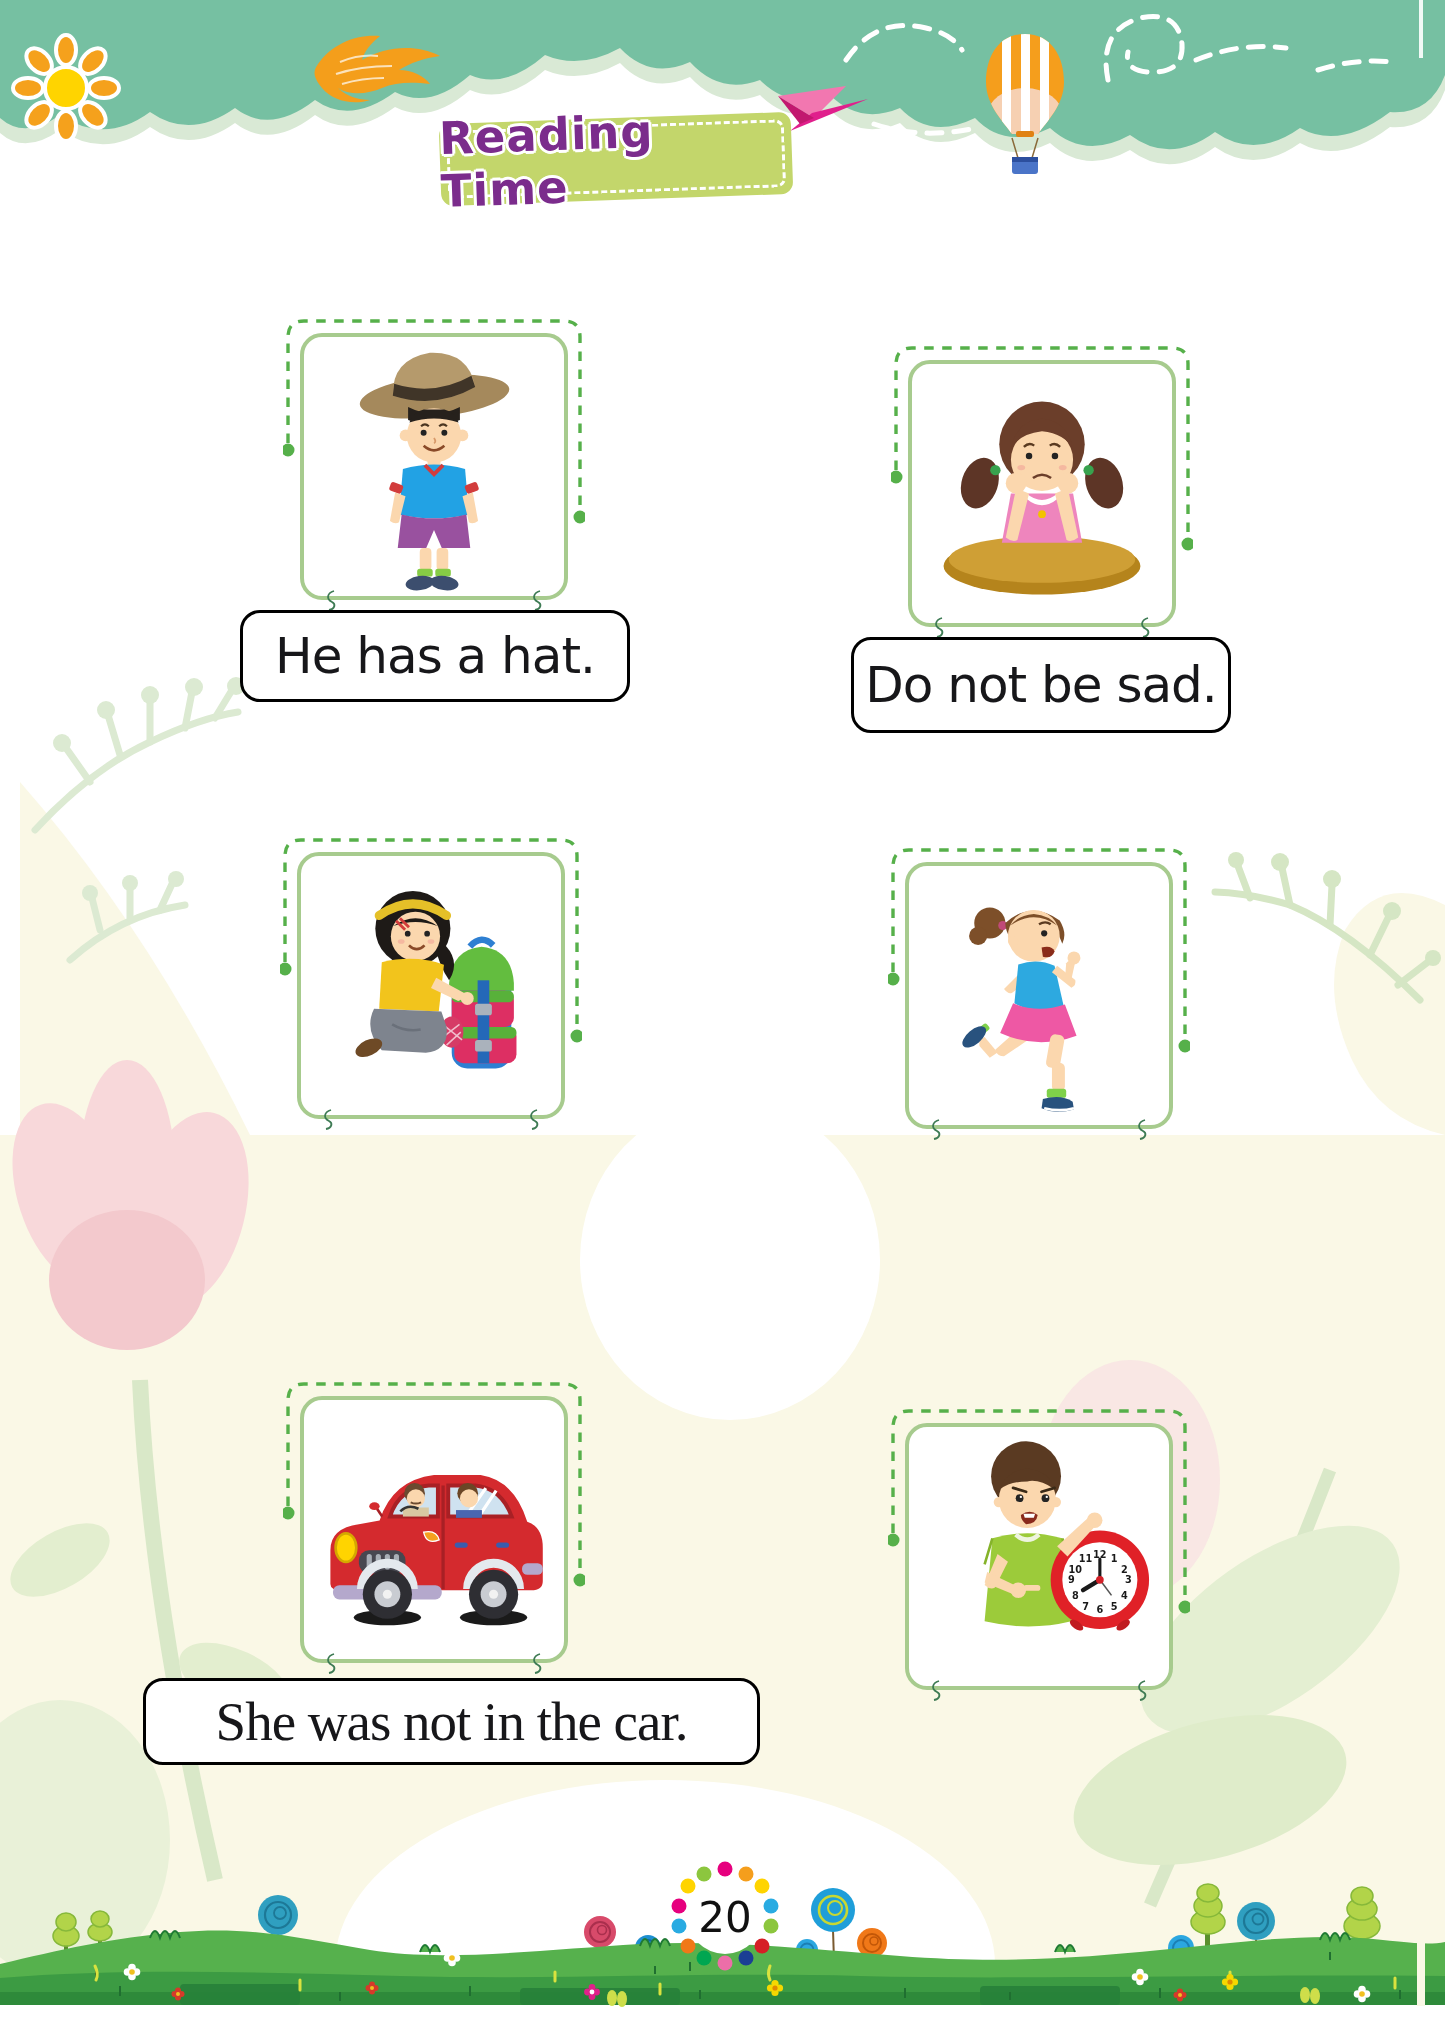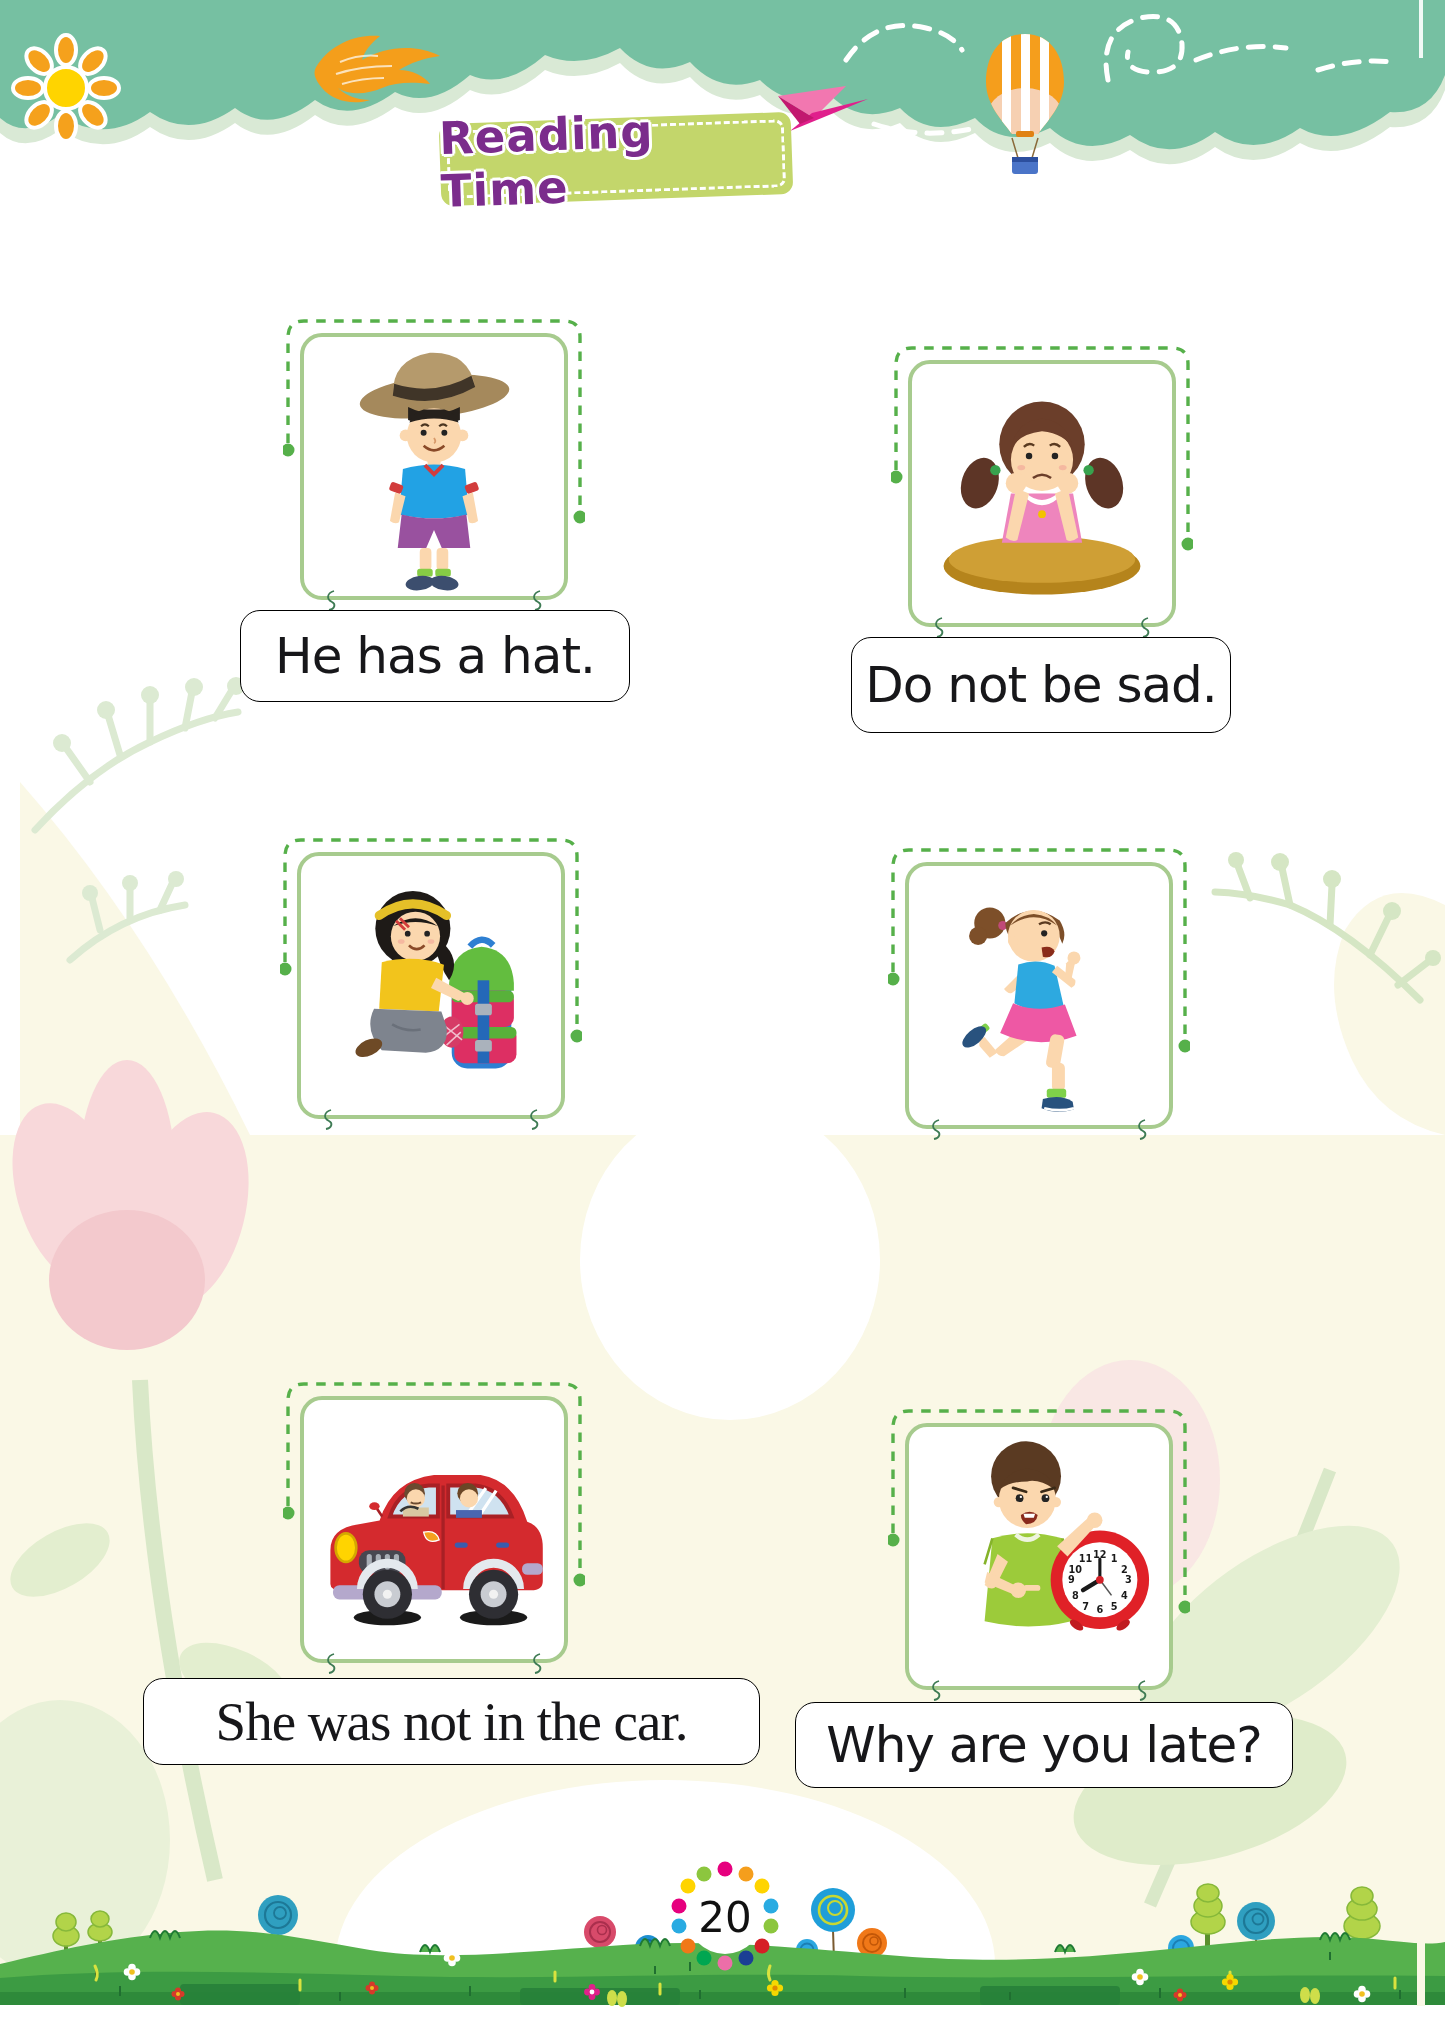--- a/index.html
+++ b/index.html
@@ -5,21 +5,21 @@
   html,body{margin:0;padding:0;background:#888;}
   .page{position:relative;width:1445px;height:2032px;background:#ffffff;overflow:hidden;
         font-family:"DejaVu Sans",sans-serif;}
   .abs{position:absolute;}
   svg{display:block;}
   
   .imgbox{position:absolute;background:#fff;border:4px solid #a7cb8e;border-radius:22px;box-sizing:border-box;}
   .dashframe{position:absolute;pointer-events:none;}
   .hook{position:absolute;}
   
-  .plate{position:absolute;background:#fff;border:1px solid #000000;border-radius:20px;box-sizing:border-box;
+  .plate{position:absolute;background:#fff;border:3px solid #000000;border-radius:20px;box-sizing:border-box;
          display:flex;align-items:center;justify-content:center;}
   .plate p{margin:0;font-size:50px;color:#17171a;letter-spacing:-1px;white-space:nowrap;}
   .plate.small p{font-size:55px;font-family:Liberation Serif, serif;}
   
   .title-plate{position:absolute;left:440px;top:118px;width:352px;height:82px;background:#c3d66b;
                border-radius:12px;transform:rotate(-2deg);display:flex;align-items:center;justify-content:center;}
   .title-inner{position:absolute;inset:7px;border:3px dashed #ffffff;border-radius:9px;}
   .title-text{position:relative;font-size:45px;font-weight:bold;color:#7b2c8c;word-spacing:16px;letter-spacing:1px;
      text-shadow:3px 0 0 #fff,-3px 0 0 #fff,0 3px 0 #fff,0 -3px 0 #fff,2px 2px 0 #fff,-2px 2px 0 #fff,2px -2px 0 #fff,-2px -2px 0 #fff;}
   
@@ -460,23 +460,20 @@
       <path d="M114,92 L138,70 q5,2 5,7 L122,100Z" fill="#fbd7ae"></path>
       <circle cx="143" cy="72" r="6" fill="#fbd7ae"></circle>
     </svg>
   </div>
   <svg class="hook" style="left:929px;top:1680px" width="14" height="22">
       <use href="#hookmark"></use>
     </svg>
   <svg class="hook" style="left:1135px;top:1680px" width="14" height="22">
       <use href="#hookmark"></use>
     </svg>
-  <div class="plate" style="left:795px;top:1702px;width:498px;height:86px">
-    <p>Why are you late?</p>
-  </div>
 
   <svg class="abs" style="left:0;top:1850px" width="1445" height="182" viewBox="0 1850 1445 182">
 
     <g stroke="#7a5a30" stroke-width="2">
       <path d="M210,1960 L212,1998"></path>
         <path d="M278,1933 L280,1990"></path>
         <path d="M332,1968 L333,2000"></path>
       <path d="M600,1946 L602,1996"></path>
         <path d="M648,1959 L649,1998"></path>
       <path d="M833,1930 L835,1992"></path>

